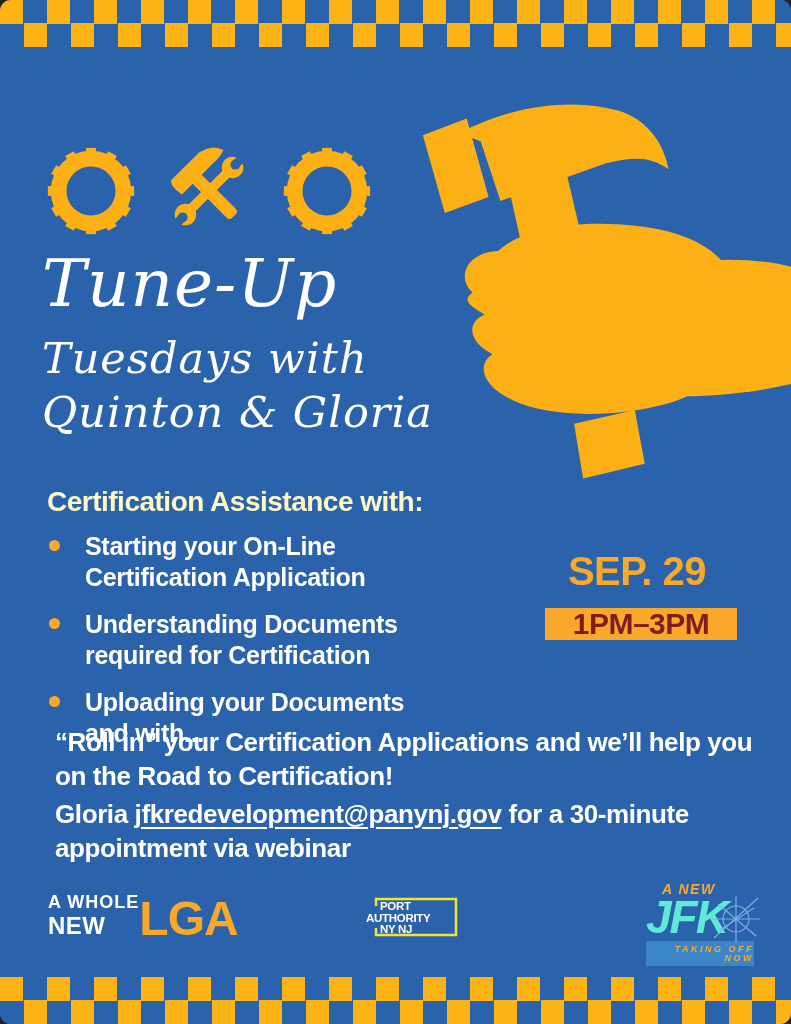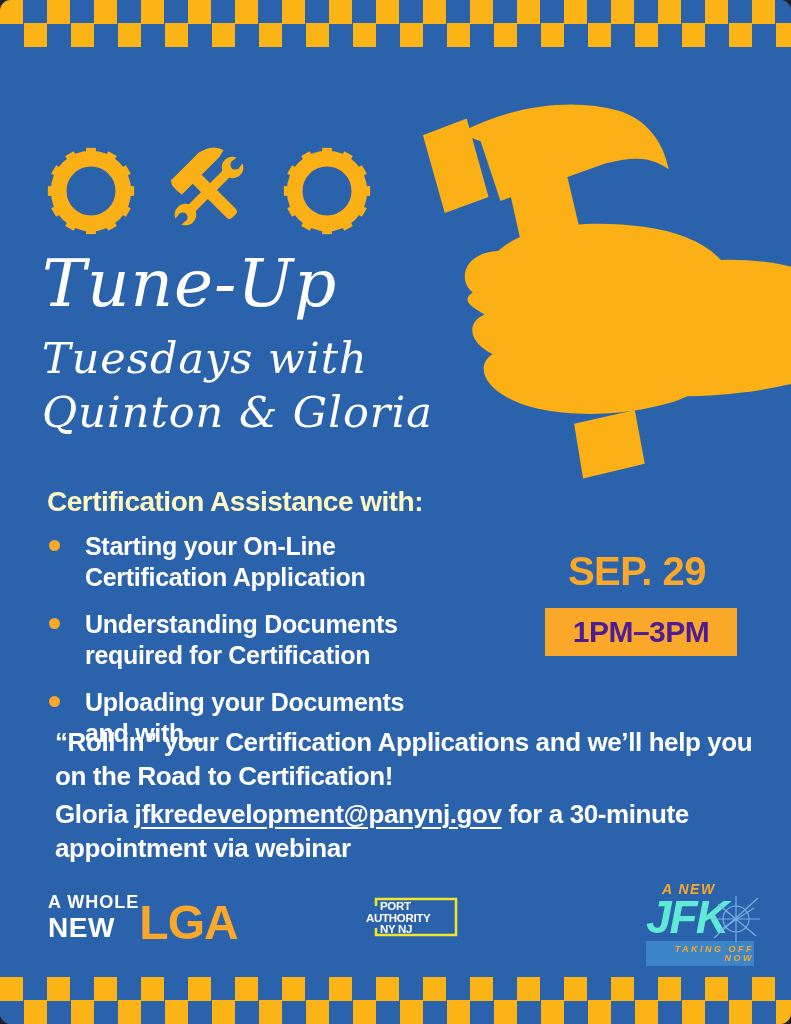--- a/index.html
+++ b/index.html
@@ -34,37 +34,37 @@
   }
   .bullets{position:absolute;left:47px;top:531px;margin:0;padding:0;list-style:none;width:420px;}
   .bullets li{position:relative;padding-left:38px;margin-bottom:17px;color:#fff;font-weight:700;font-size:25px;line-height:1.22;letter-spacing:-0.3px;}
   .dot{position:absolute;left:2px;top:9px;width:11px;height:11px;border-radius:50%;background:#F9A82A;}
   
   .event-date{
     position:absolute;left:527px;top:549px;width:220px;text-align:center;
     font-size:40px;font-weight:700;color:#F9A82A;letter-spacing:-0.5px;
   }
   .event-time{
-    position:absolute;left:545px;top:608px;width:192px;height:48px;
-    background:#F9A82A;color:#4c1d95;font-size:30px;font-weight:700;letter-spacing:-0.5px;
+    position:absolute;left:545px;top:608px;width:192px;height:32px;
+    background:#F9A82A;color:#7f1d1d;font-size:30px;font-weight:700;letter-spacing:-0.5px;
     display:flex;align-items:center;justify-content:center;
   }
   
   .pitch,.email-block{
     position:absolute;left:55px;margin:0;color:#fff;
     font-size:26px;font-weight:700;line-height:1.3;letter-spacing:-0.4px;width:700px;
   }
   .pitch{top:726px;}
   .email-block{top:798px;}
   .email-link{color:#fff;text-decoration:underline;text-underline-offset:4px;text-decoration-thickness:2px;}
   
   .logo-lga{position:absolute;left:48px;top:893px;display:flex;align-items:flex-end;color:#fff;}
   .lga-left{display:flex;flex-direction:column;justify-content:flex-end;line-height:1;}
   .lga-line1{font-size:18px;font-weight:700;letter-spacing:1px;margin-bottom:3px;}
-  .lga-line2{font-size:28px;font-weight:700;letter-spacing:0.5px;}
+  .lga-line2{font-size:24px;font-weight:700;letter-spacing:0.5px;}
   .lga-acronym{font-size:48px;font-weight:800;color:#F9A82A;line-height:0.8;letter-spacing:-1px;}
   .logo-panynj{position:absolute;left:364px;top:897px;width:94px;height:40px;}
   .logo-jfk{position:absolute;left:646px;top:882px;width:112px;font-style:italic;}
   .jfk-top{color:#F9A82A;font-weight:700;font-size:14px;letter-spacing:1.5px;margin-left:16px;line-height:1;}
   .jfk-mid{position:relative;height:42px;}
   .jfk-acronym{color:#5eead4;font-weight:800;font-size:46px;line-height:0.92;letter-spacing:-2px;text-align:right;}
   .jfk-wire{position:absolute;right:-4px;top:-2px;width:52px;height:50px;}
   .jfk-banner{
     background:#3C86C8;color:#F9A82A;font-size:9px;font-weight:700;letter-spacing:2.5px;
     padding:4px 0 3px 0;text-align:right;width:108px;margin-top:3px;line-height:1;

